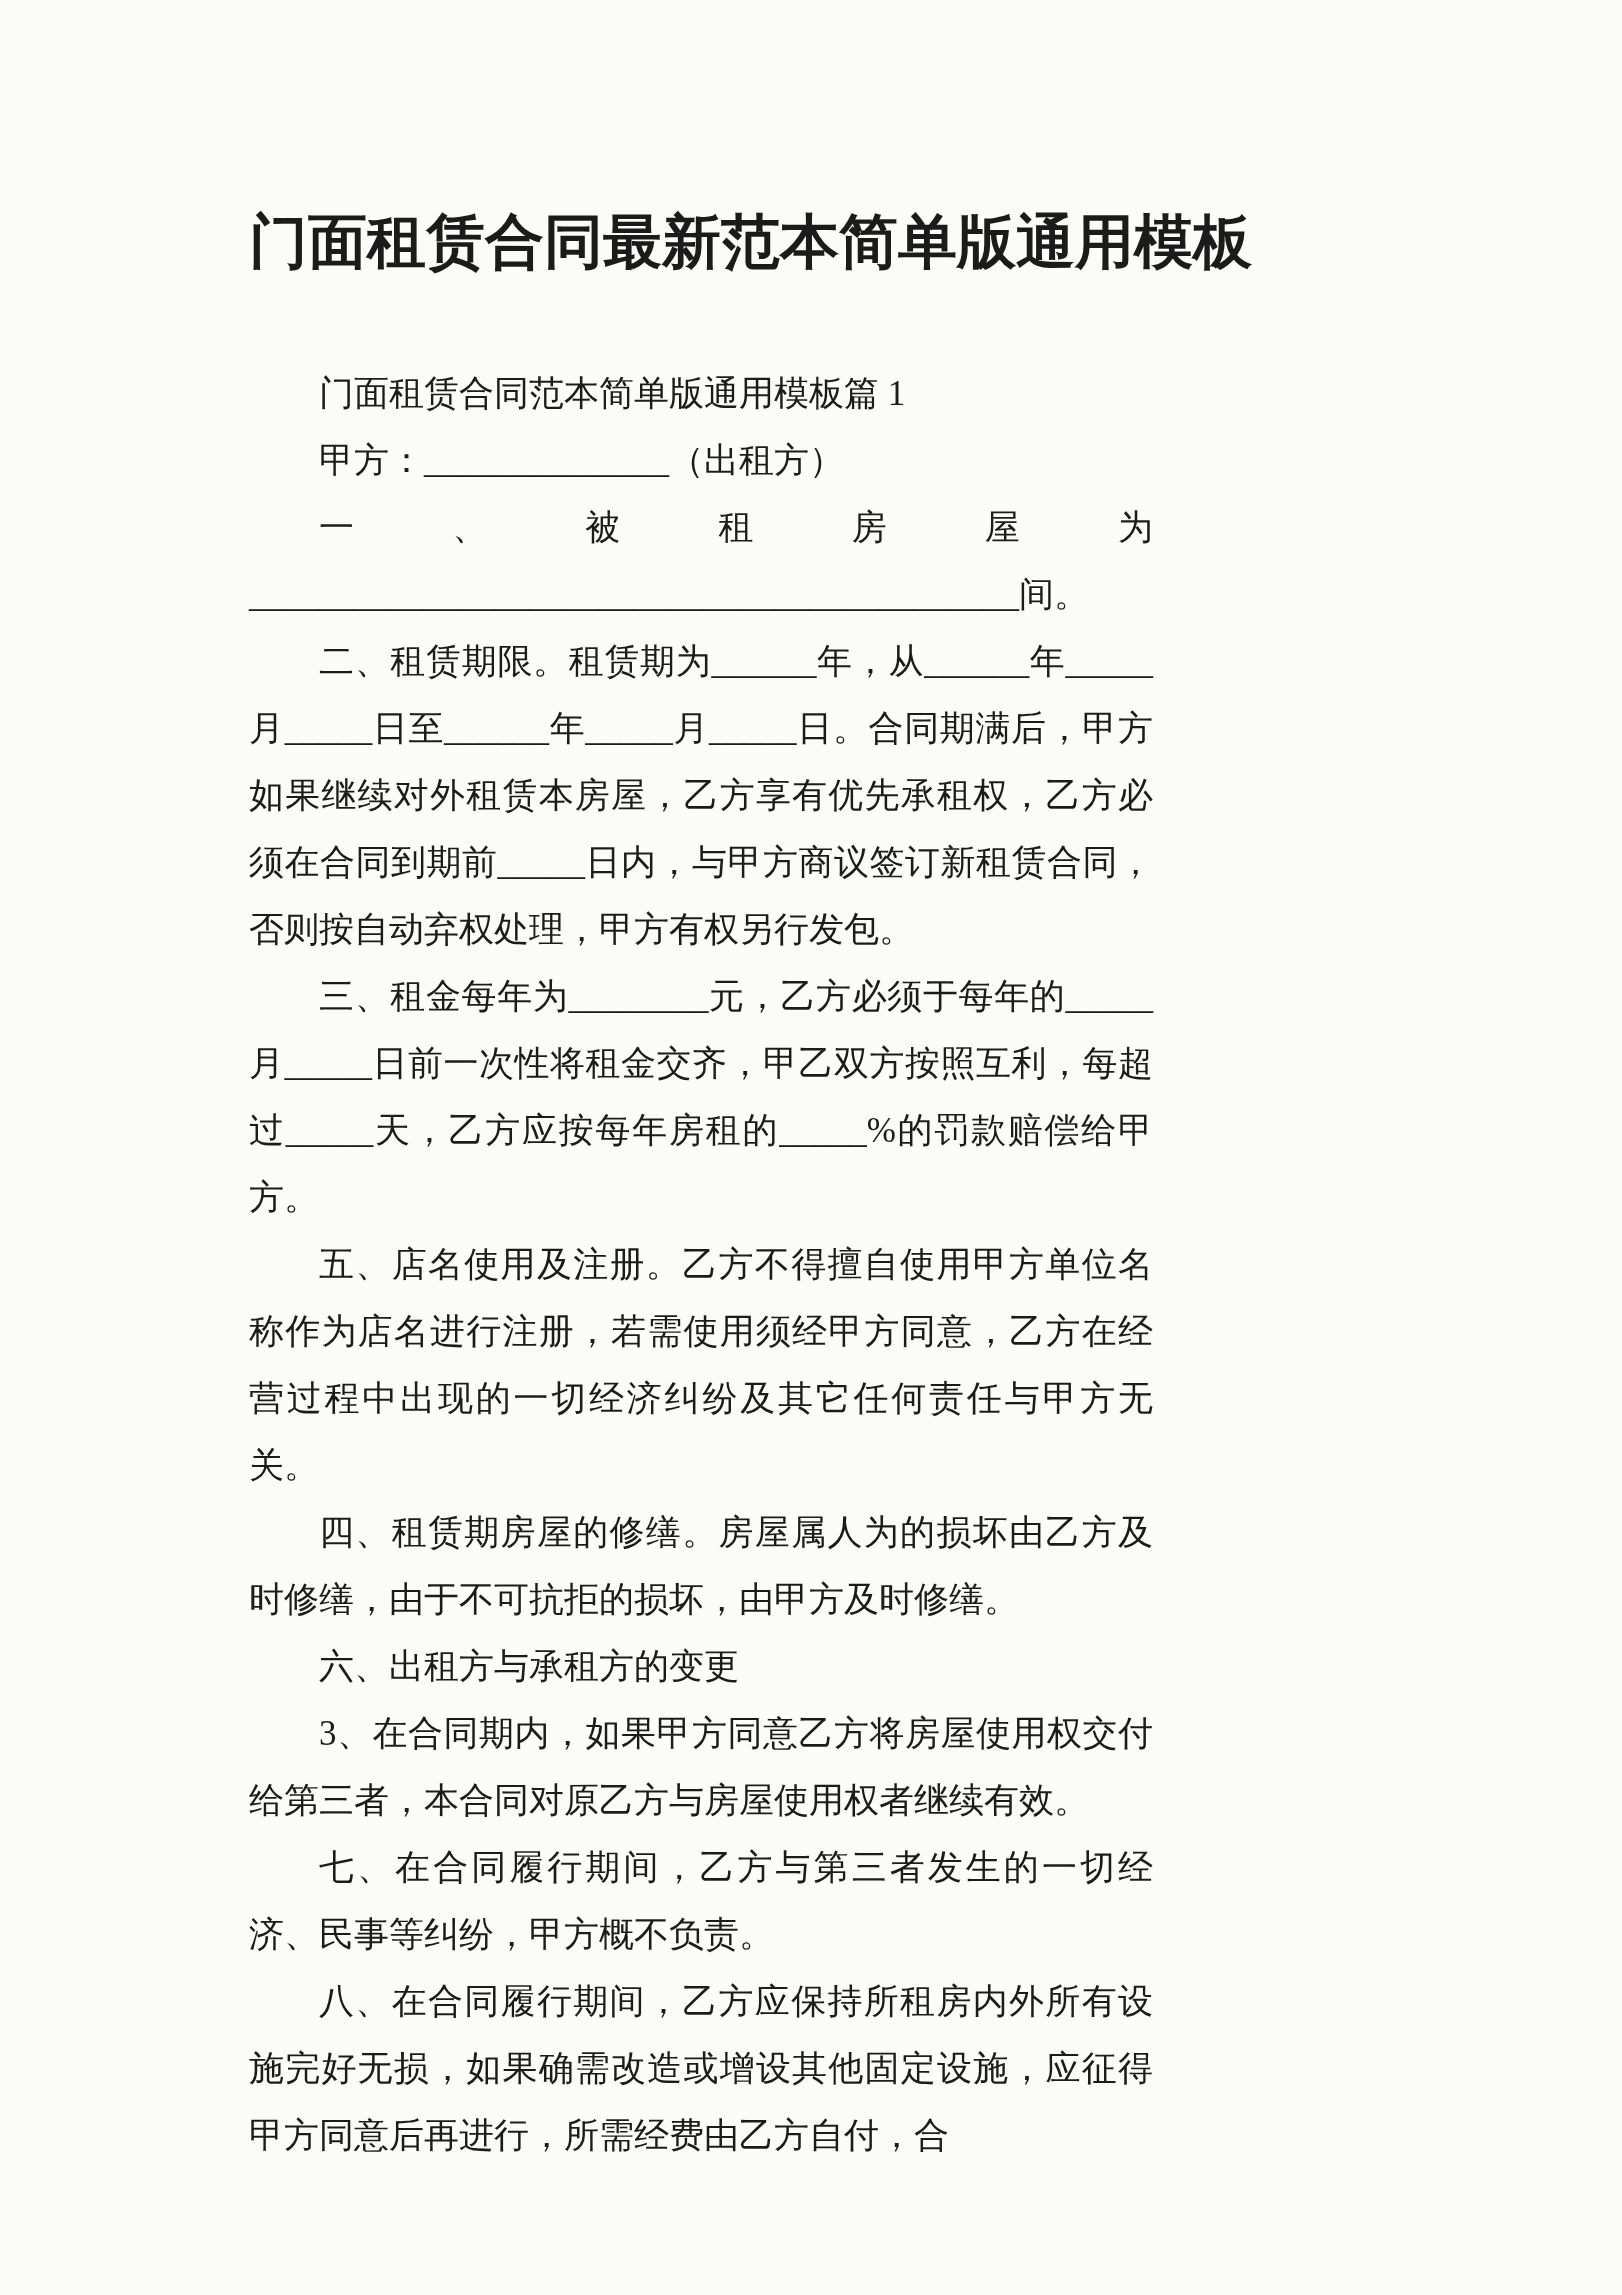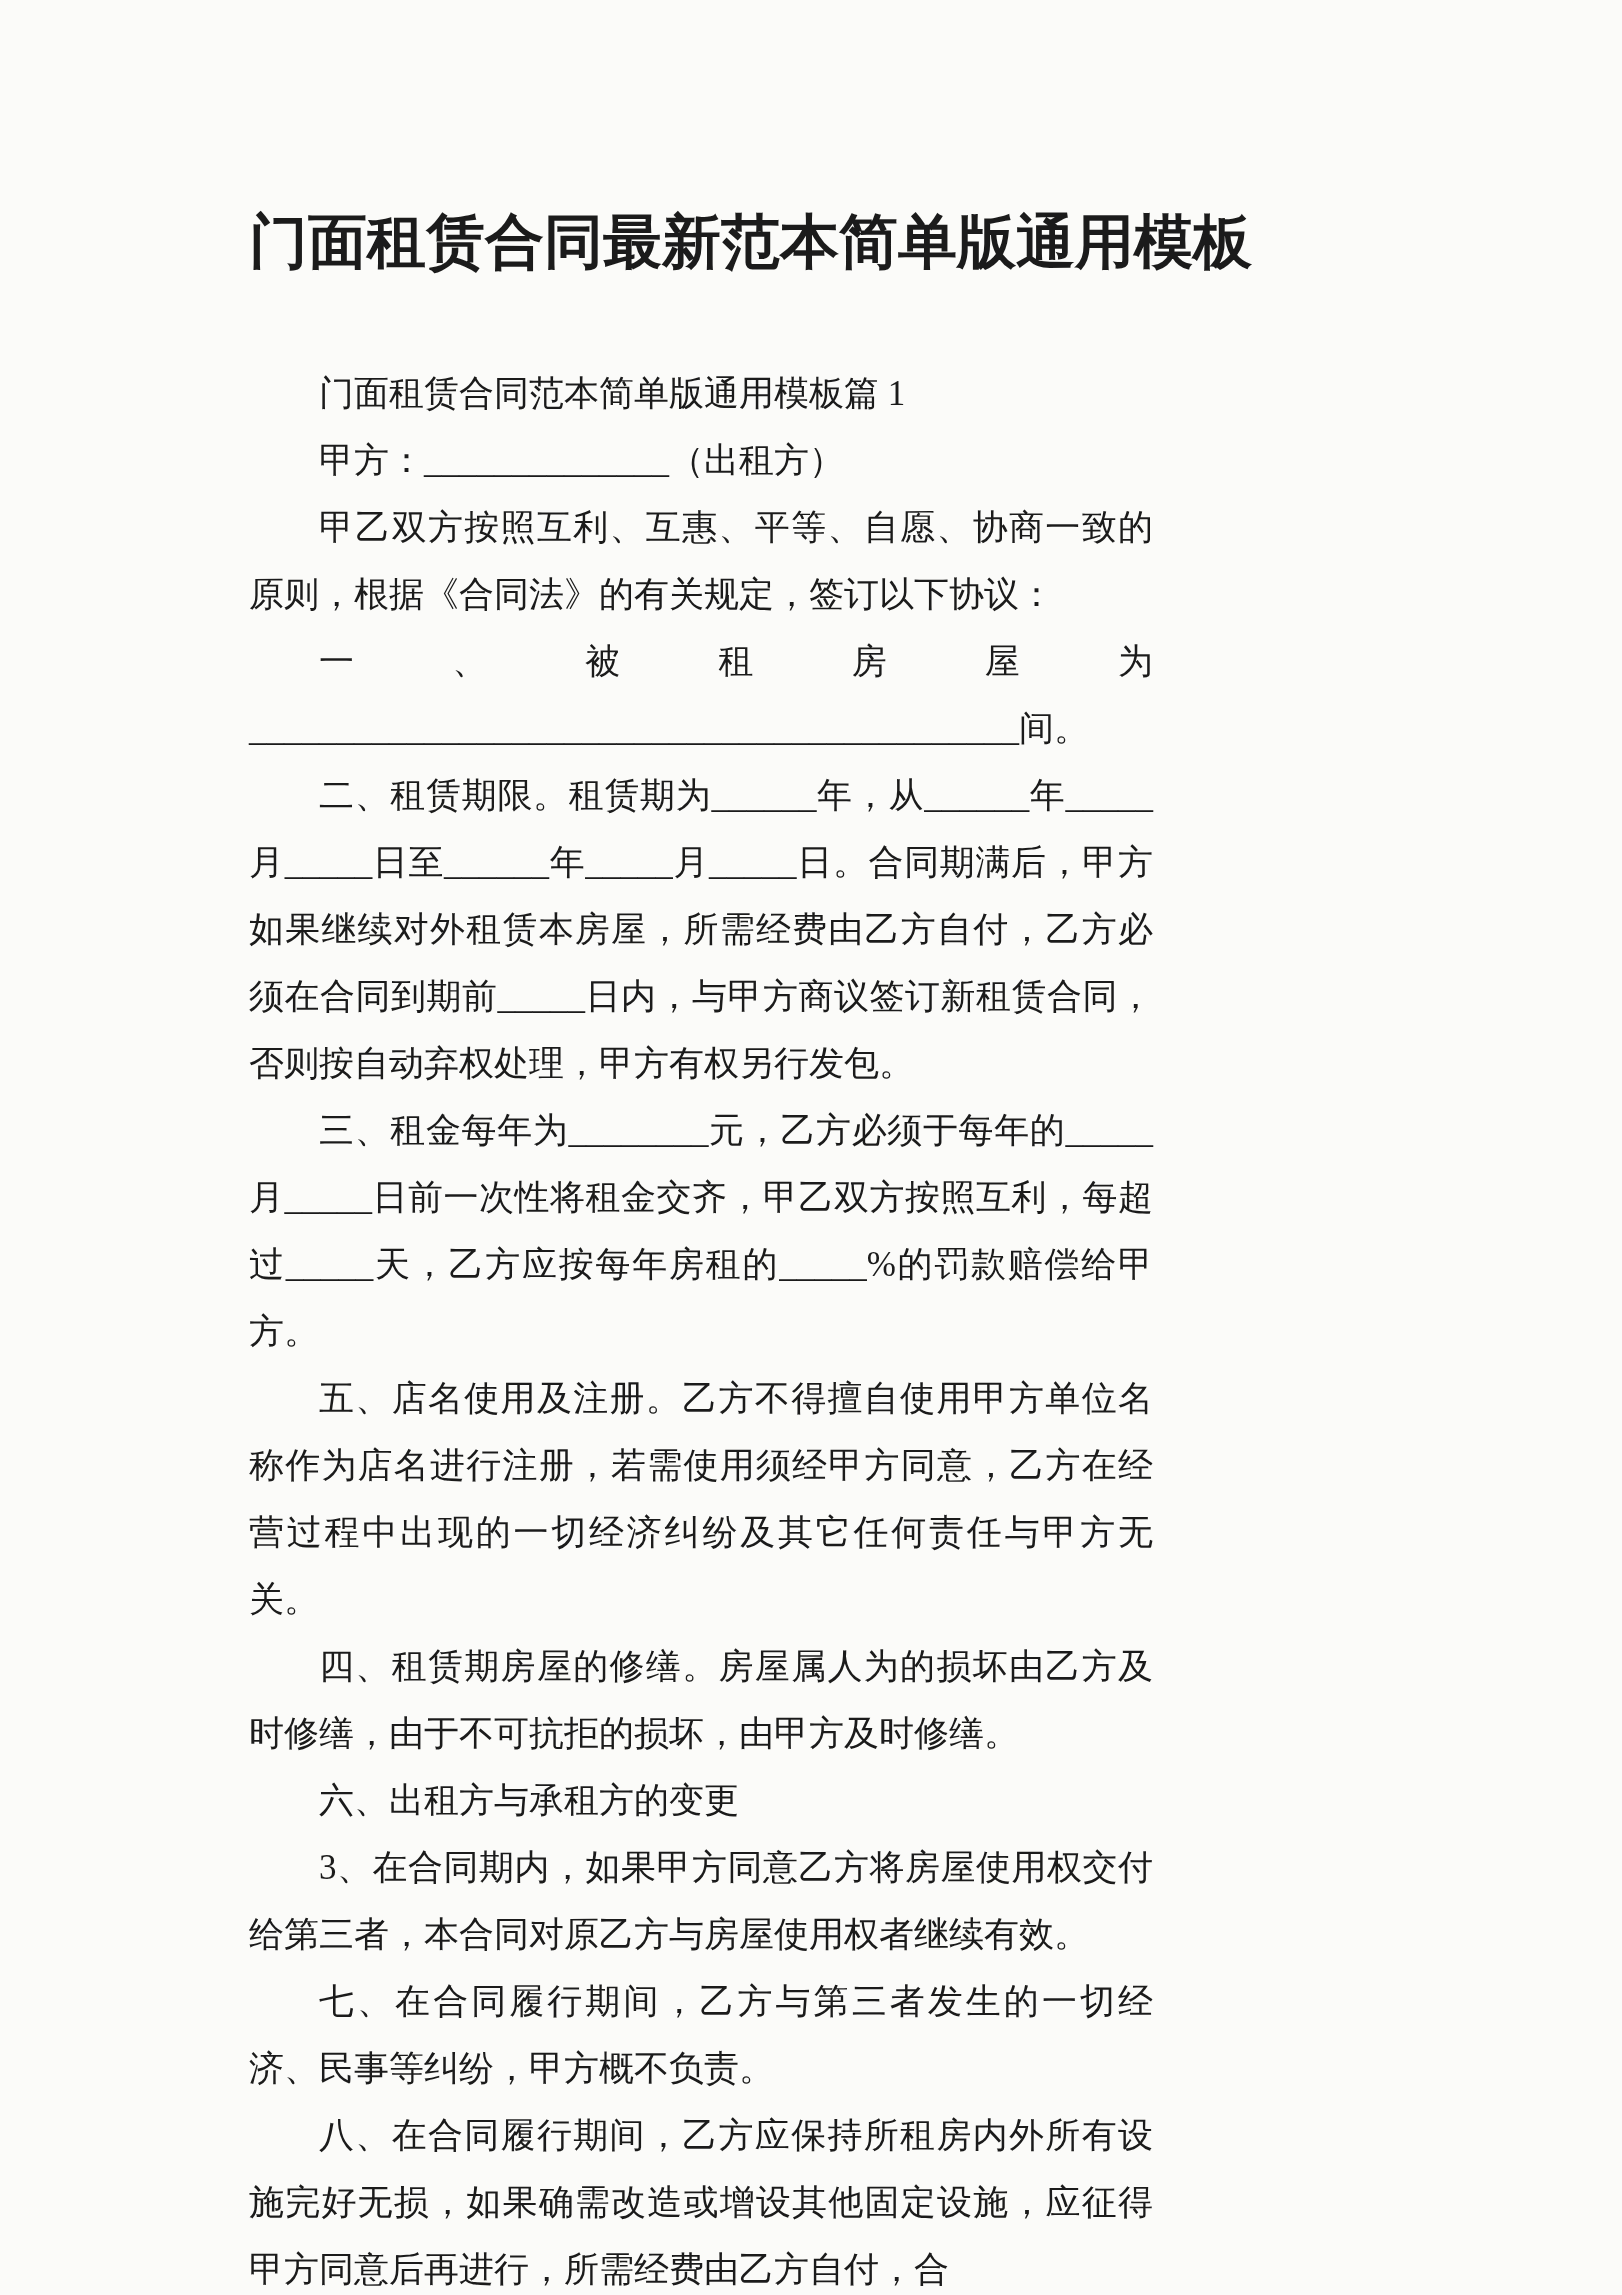--- a/index.html
+++ b/index.html
@@ -42,23 +42,22 @@
 </style>
 </head>
 <body>
 
 <div class="page">
   <h1 class="doc-title">门面租赁合同最新范本简单版通用模板</h1>
 
   <div class="doc-body">
     <p>门面租赁合同范本简单版通用模板篇 1</p>
     <p>甲方：______________（出租方）</p>
-    <p>甲乙双方按照互利、互惠、平等、自愿、协商一致的原则，根据《合同法》的有关规定，签订以下协议：</p>
     <p>一、被租房屋为____________________________________________间。</p>
-    <p>二、租赁期限。租赁期为______年，从______年_____月_____日至______年_____月_____日。合同期满后，甲方如果继续对外租赁本房屋，所需经费由乙方自付，乙方必须在合同到期前_____日内，与甲方商议签订新租赁合同，否则按自动弃权处理，甲方有权另行发包。</p>
+    <p>二、租赁期限。租赁期为______年，从______年_____月_____日至______年_____月_____日。合同期满后，甲方如果继续对外租赁本房屋，乙方享有优先承租权，乙方必须在合同到期前_____日内，与甲方商议签订新租赁合同，否则按自动弃权处理，甲方有权另行发包。</p>
     <p>三、租金每年为________元，乙方必须于每年的_____月_____日前一次性将租金交齐，甲乙双方按照互利，每超过_____天，乙方应按每年房租的_____%的罚款赔偿给甲方。</p>
     <p>五、店名使用及注册。乙方不得擅自使用甲方单位名称作为店名进行注册，若需使用须经甲方同意，乙方在经营过程中出现的一切经济纠纷及其它任何责任与甲方无关。</p>
     <p>四、租赁期房屋的修缮。房屋属人为的损坏由乙方及时修缮，由于不可抗拒的损坏，由甲方及时修缮。</p>
     <p>六、出租方与承租方的变更</p>
     <p>3、在合同期内，如果甲方同意乙方将房屋使用权交付给第三者，本合同对原乙方与房屋使用权者继续有效。</p>
     <p>七、在合同履行期间，乙方与第三者发生的一切经济、民事等纠纷，甲方概不负责。</p>
     <p>八、在合同履行期间，乙方应保持所租房内外所有设施完好无损，如果确需改造或增设其他固定设施，应征得甲方同意后再进行，所需经费由乙方自付，合</p>
   </div>
 </div>
 

